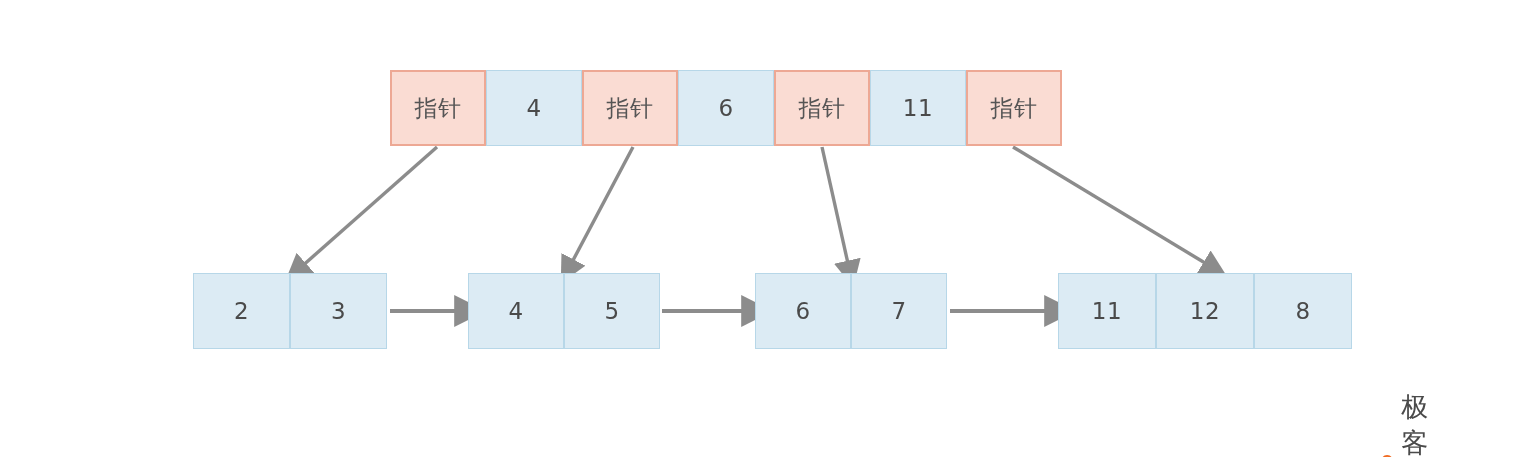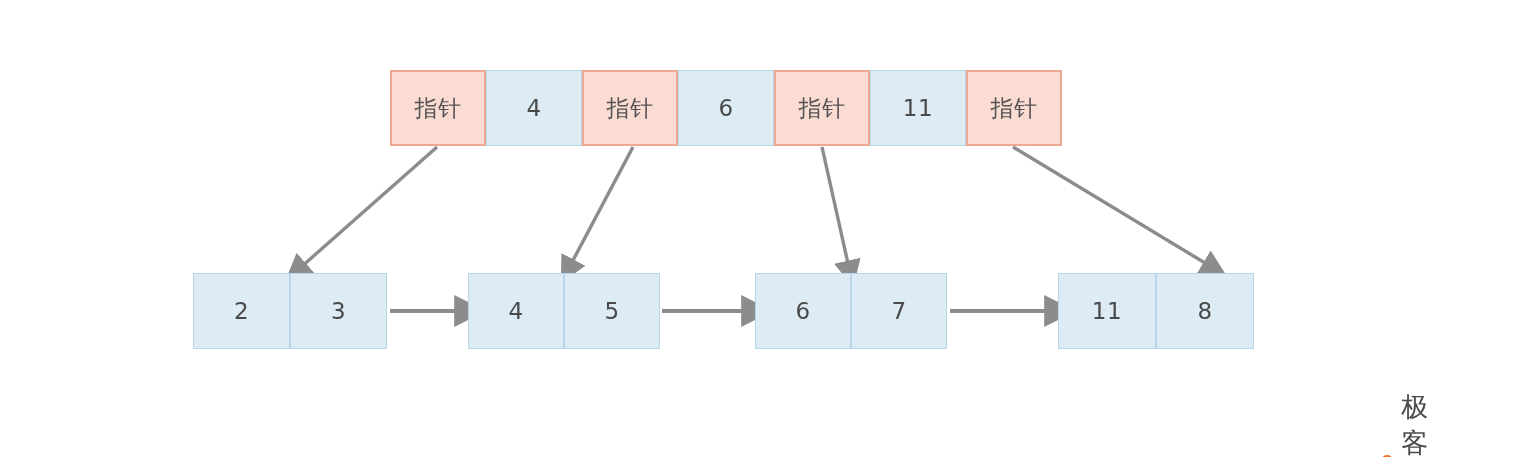--- a/index.html
+++ b/index.html
@@ -106,20 +106,21 @@
     <div class="cell blue">5</div>
   </div>
 
   <div class="node leaf" id="leaf-3">
     <div class="cell blue">6</div>
     <div class="cell blue">7</div>
   </div>
 
   <div class="node leaf" id="leaf-4">
     <div class="cell blue">11</div>
+    <div class="cell blue">12</div>
     <div class="cell blue">8</div>
   </div>
 
   <div id="watermark">
     <svg width="30" height="32" viewBox="0 0 30 32">
       <path d="M15 1 C22.5 1 28.4 6.6 28.4 13.6 C28.4 20 22.8 26.6 16.3 30.6
                C15.5 31.1 14.5 31.1 13.7 30.6 C7.2 26.6 1.6 20 1.6 13.6
                C1.6 6.6 7.5 1 15 1 Z" fill="#f06a20"></path>
       <path d="M19.2 8.6 C17.9 7.4 16.1 6.8 14.3 7.1 C11.1 7.6 8.8 10.4 9.0 13.6
                C9.2 16.6 11.7 19.0 14.7 19.0 C15.3 19.0 15.9 18.9 16.4 18.7" fill="none" stroke="#ffffff" stroke-width="2.3" stroke-linecap="round"></path>

